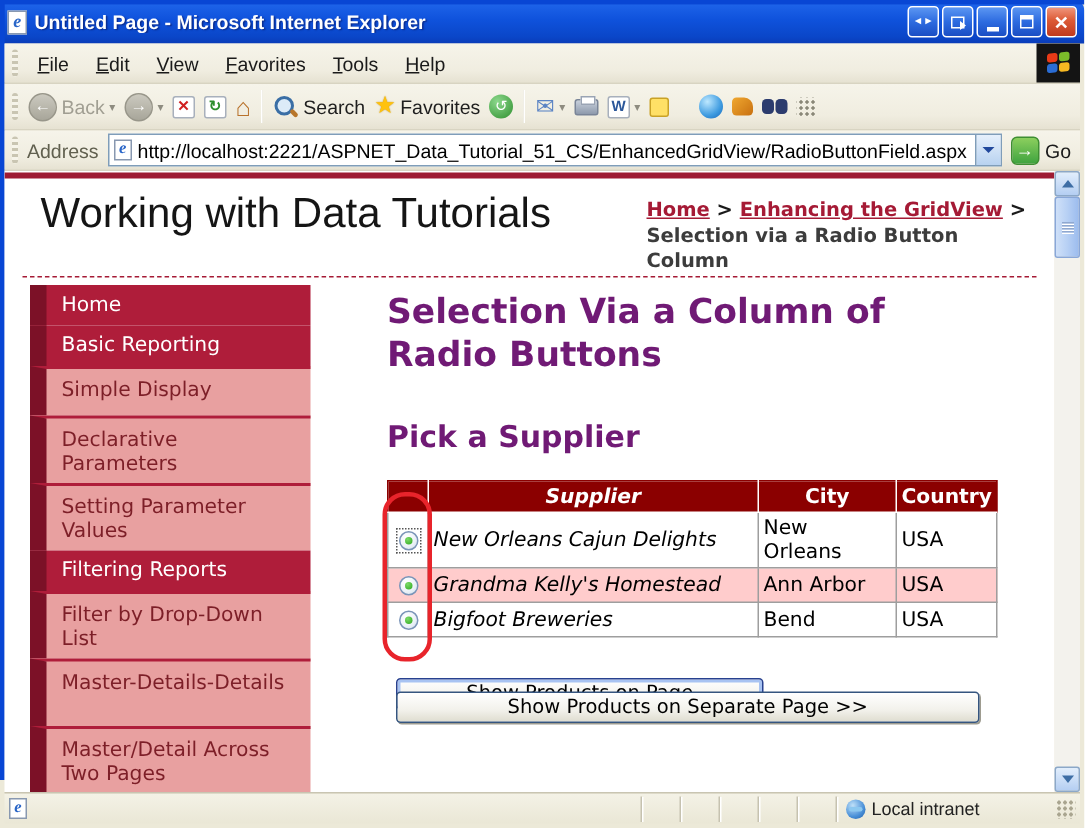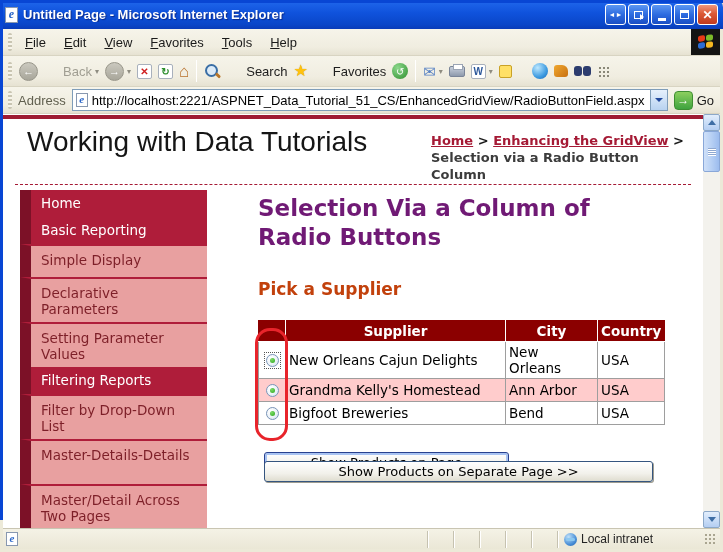--- a/index.html
+++ b/index.html
@@ -44,21 +44,21 @@
   #win-logo { margin-left:auto; width:29px; height:26px; background:#141414; display:flex; align-items:center; justify-content:center; }
   .flag { width:16px; height:14px; display:grid; grid-template-columns:7px 7px; grid-template-rows:6px 6px; gap:1px; transform:skewY(-6deg); }
   .flag i { border-radius:2px; }
   .flag i:nth-child(1){background:#E83A17;} .flag i:nth-child(2){background:#7CBB2A;}
   .flag i:nth-child(3){background:#2A6CD4;} .flag i:nth-child(4){background:#F6B822;}
 
   
   .tool { display:flex; align-items:center; gap:3px; padding:0 3px; }
   .nav-circle { width:19px; height:19px; border-radius:50%; border:1px solid #98968A; color:#fff; font-size:11px; font-weight:bold;
     background:linear-gradient(180deg,#CBC9BF 0%,#A8A69A 100%); display:flex; align-items:center; justify-content:center; }
-  .tool-label { font-size:13px; color:#1E1E1E;margin-left:22px; }
+  .tool-label { font-size:13px; color:#1E1E1E; }
   .tool-label.disabled { color:#A09E92; }
   .chev { font-size:8px; color:#8E8C80; }
   .doc-ic { width:15px; height:15px; background:#fff; border:1px solid #A8B0BC; border-radius:2px;
     display:flex; align-items:center; justify-content:center; font-size:10px; font-weight:bold; }
   .sep { width:1px; height:22px; background:#D0CCB8; border-right:1px solid #FFF; margin:0 4px; }
   .home-ic { font-size:17px; color:#B8722C; line-height:17px; }
   .mag { position:relative; width:17px; height:17px; }
   .mag::before { content:""; position:absolute; left:1px; top:1px; width:9px; height:9px; border:2px solid #3A6EA5; border-radius:50%; background:#DCEBF8; }
   .mag::after { content:""; position:absolute; left:11px; top:11px; width:6px; height:3px; background:#B8762A; transform:rotate(45deg); border-radius:2px; }
   .star-ic { color:#FFC20E; font-size:16px; text-shadow:0 0 1px #B8860B; line-height:16px; }
@@ -103,28 +103,28 @@
   
   #sidebar { position:absolute; left:17px; top:76px; width:187px; font-size:13.5px; }
   .side-lvl1 { height:27px; border-left:11px solid #7C1127; background:#AF1D3A; color:#FFFFFF; padding:5px 0 0 10px; }
   .side-lvl2 { border-left:11px solid #7C1127; border-top:2px solid #AF1D3A;
     background:#E8A0A0; color:#7D1F28; padding:6px 8px 0 10px; line-height:16px; }
   .h33{height:33px;} .h45{height:45px;} 
 
   
   #main { position:absolute; left:255px; top:80px; width:415px; }
   #heading { font-size:23px; line-height:29px; font-weight:bold; color:#701a75; width:392px; }
-  #subheading { position:absolute; left:0; top:85px; font-size:17px; font-weight:bold; color:#c2410c; }
+  #subheading { position:absolute; left:0; top:85px; font-size:20px; font-weight:bold; color:#701a75; }
   #grid { position:absolute; left:0; top:126px; border-collapse:collapse; font-size:13.5px; color:#000; }
   #grid th { background:#8B0000; color:#fff; font-weight:bold; border:1px solid #FFF; border-top:1px solid #8B0000; padding:2px 3px; height:21px; }
   #grid th:first-child { border-left:1px solid #8B0000; }
   #grid th:last-child { border-right:1px solid #8B0000; }
   #grid td { border:1px solid #9E9E9E; padding:2px 3px; height:23px; }
   #grid tr.alt td { background:#FFCCCC; }
-  .col-radio{width:27px; text-align:center;} .col-supplier{width:220px;} .col-city{width:92px;} .col-country{width:66px;}
+  .col-radio{width:27px; text-align:center;} .col-supplier{width:220px;font-style:italic;} .col-city{width:92px;} .col-country{width:66px;}
   #grid th.col-supplier, #grid th.col-city, #grid th.col-country { text-align:center; }
 
   .radio { display:inline-block; width:13px; height:13px; border-radius:50%; border:1px solid #7A94B8; position:relative;
     background:radial-gradient(circle at 35% 30%, #FFFFFF 0%, #EDF3F8 55%, #CFDEEC 100%); vertical-align:middle; }
   .radio::after { content:""; position:absolute; left:3px; top:3px; width:5px; height:5px; border-radius:50%;
     background:radial-gradient(circle at 35% 30%,#7CDA67,#2DA81F); }
   .radio-wrap { display:inline-block; padding:1px; line-height:0; }
   .radio-wrap.focused { outline:1px dotted #555; }
 
   #annotation { position:absolute; left:252px; top:214px; width:33px; height:113px;

